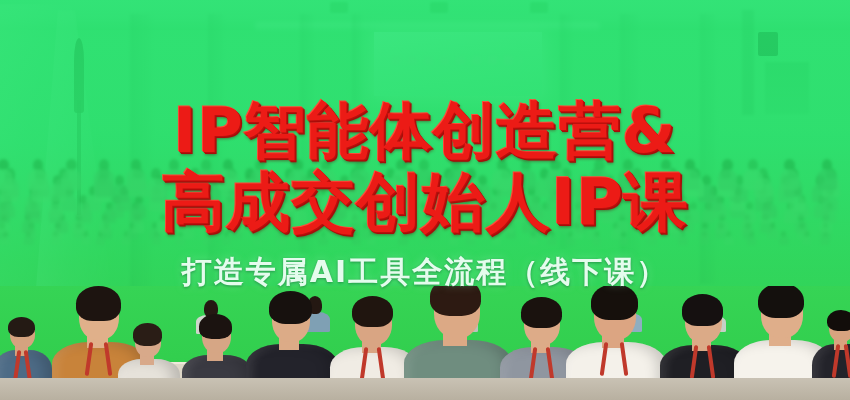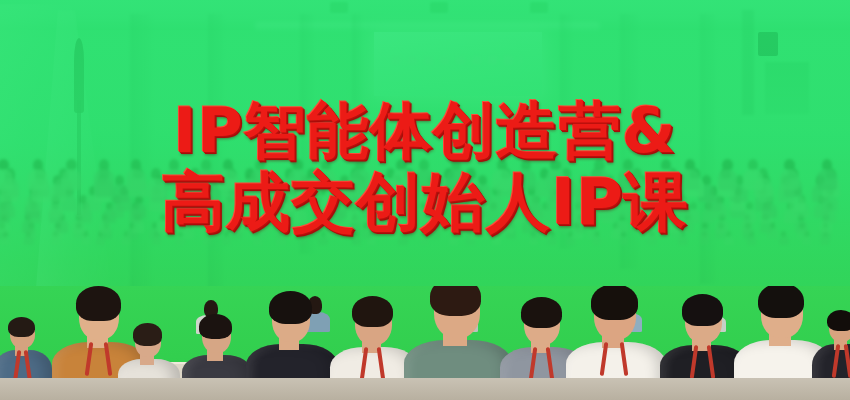--- a/index.html
+++ b/index.html
@@ -968,15 +968,16 @@
           <div class="lanyard" style="left: 21.6px; bottom: 21.68px; width: 4px; height: 34px; transform: rotate(8deg);"></div>
           <div class="lanyard" style="left: 33.6px; bottom: 21.68px; width: 4px; height: 34px; transform: rotate(-8deg);"></div>
         </div>
       </div>
     <div class="fg-floor"></div>
   </div>
 
   <div class="titles">
     <div class="title-line" id="title-1">IP智能体创造营&amp;</div>
     <div class="title-line" id="title-2">高成交创始人IP课</div>
+    <div class="subtitle">打造专属AI工具全流程（线下课）</div>
   </div>
 
 </div>
 
 </body></html>

